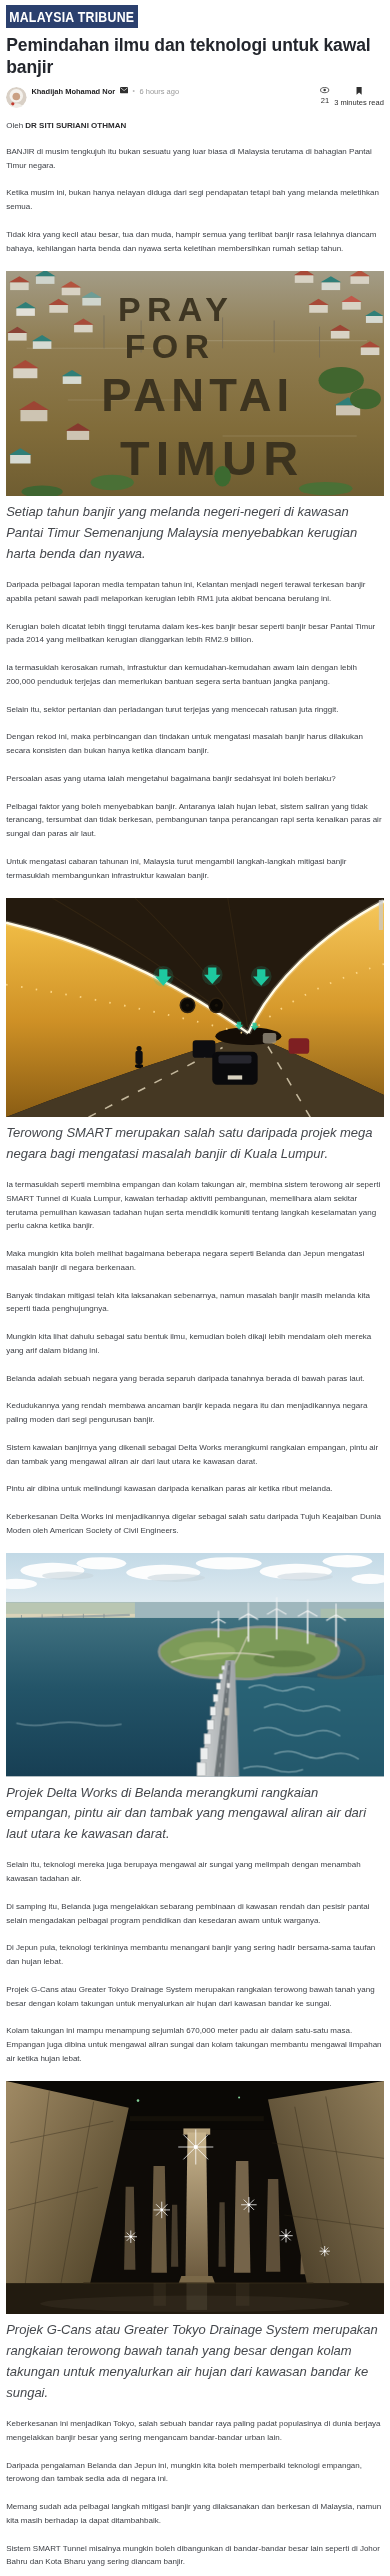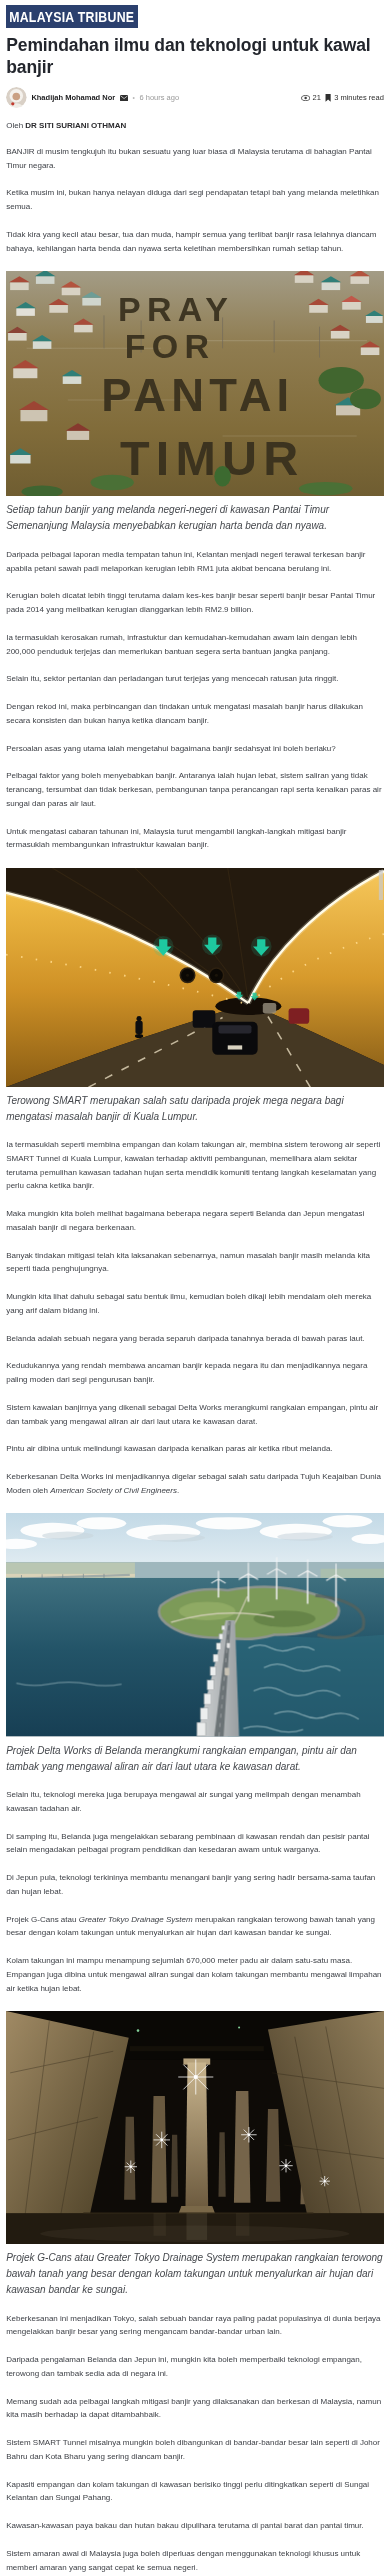--- a/index.html
+++ b/index.html
@@ -2,35 +2,35 @@
 <html style="font-size:8.2px"><head>
 <meta charset="utf-8">
 <style>
   html,body{margin:0;padding:0;background:#ffffff;}
   body{width:390px;font-family:"Liberation Sans",sans-serif;color:#3e4147;}
   .page{padding:5.2px 6.2px 14.4px 6.2px;}
   .logo{display:inline-block;background:#2b406e;color:#fff;font-weight:700;font-size:14px;
         padding:3.6px 4.6px 3.1px 3.6px;letter-spacing:0.3px;transform:scaleX(.88);transform-origin:left;
         text-decoration:none;cursor:pointer;}
   .title{font-size:17.5px;line-height:1.26;color:#23262d;font-weight:700;margin:6.2px 0 9.3px 0;letter-spacing:-0.1px;}
-  .meta{display:flex;align-items:center;gap:4.6px;font-size:7.5px;margin-bottom:4.1px;}
+  .meta{display:flex;align-items:flex-start;gap:4.6px;font-size:7.5px;margin-bottom:4.1px;}
   .avatar{width:20.6px;height:20.6px;border-radius:50%;overflow:hidden;flex:0 0 auto;display:block;cursor:pointer;}
   .author{font-weight:700;color:#1d1d1f;cursor:pointer;}
   .mail{display:inline-flex;align-items:center;cursor:pointer;}
   .sep{color:#b9b9b9;font-size:6.7px;}
   .time{color:#9a9a9a;}
   .spacer{flex:1;}
-  .views,.read{display:inline-flex;align-items:center;gap:2.6px;color:#2e2e2e;font-size:7.5px;}
+  .views,.read{display:inline-flex;align-items:center;gap:2.6px;color:#2e2e2e;font-size:7.5px;flex-direction:column;}
   .byline{font-size:8px;margin:13.4px 0 14.4px 0;color:#3e4147;}
   .byline b{font-weight:700;color:#2b2b2e;text-align:right;}
   .para{font-size:8px;line-height:1.72;margin:0 0 14px 0;}
-  .italic{font-style:italic;}
+  .italic{}
   .fig{margin:15.5px 0 13.4px 0;width:378px;}
   .fig svg{display:block;width:378px;height:auto;background:#eee;}
-  .cap{font-size:10px;font-style:italic;color:#45484d;line-height:1.6;margin-top:6.2px;}
+  .cap{font-size:13px;font-style:italic;color:#45484d;line-height:1.6;margin-top:6.2px;}
   svg text.crowd{font-family:"Liberation Sans",sans-serif;font-weight:700;}
 </style>
 </head>
 <body>
 
 <div class="page">
 
   <a class="logo">MALAYSIA TRIBUNE</a>
 
   <h1 class="title">Pemindahan ilmu dan teknologi untuk kawal banjir</h1>

